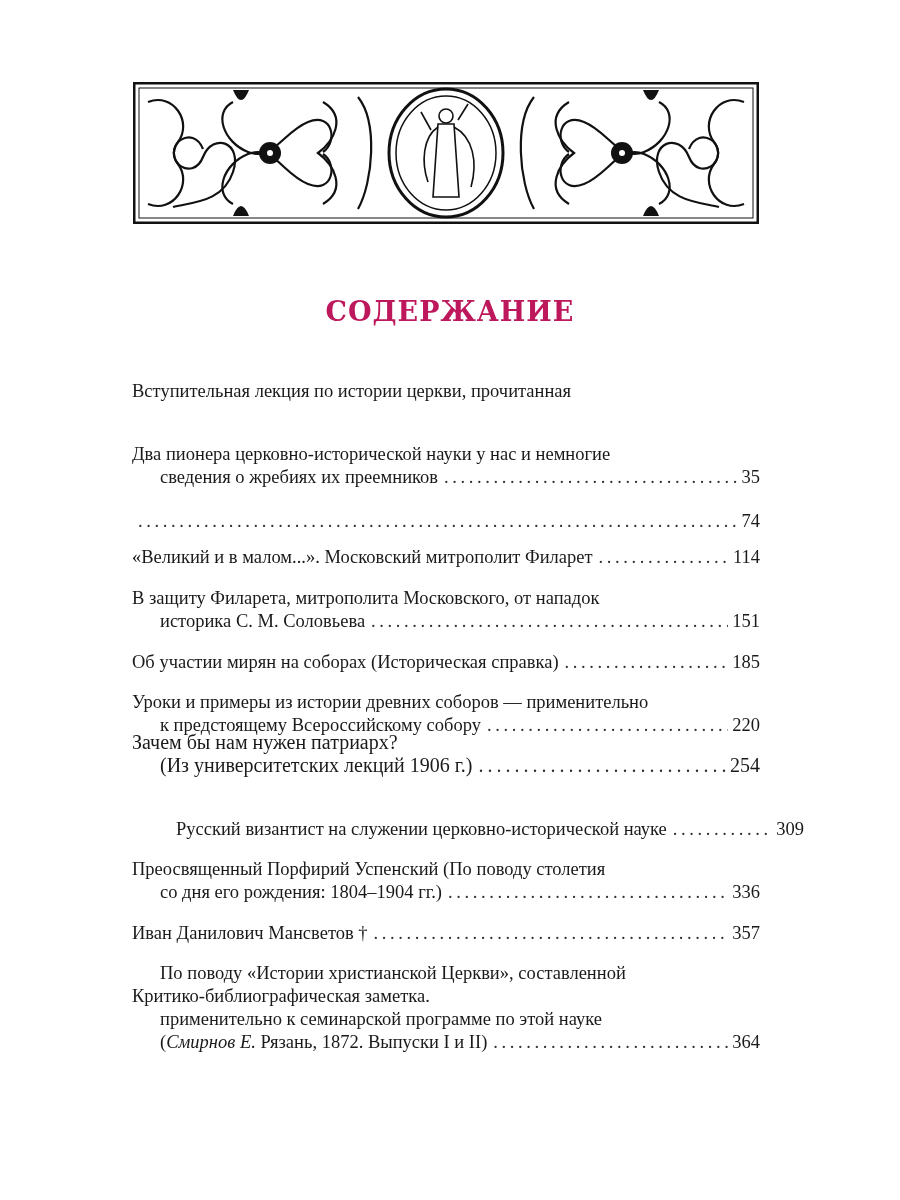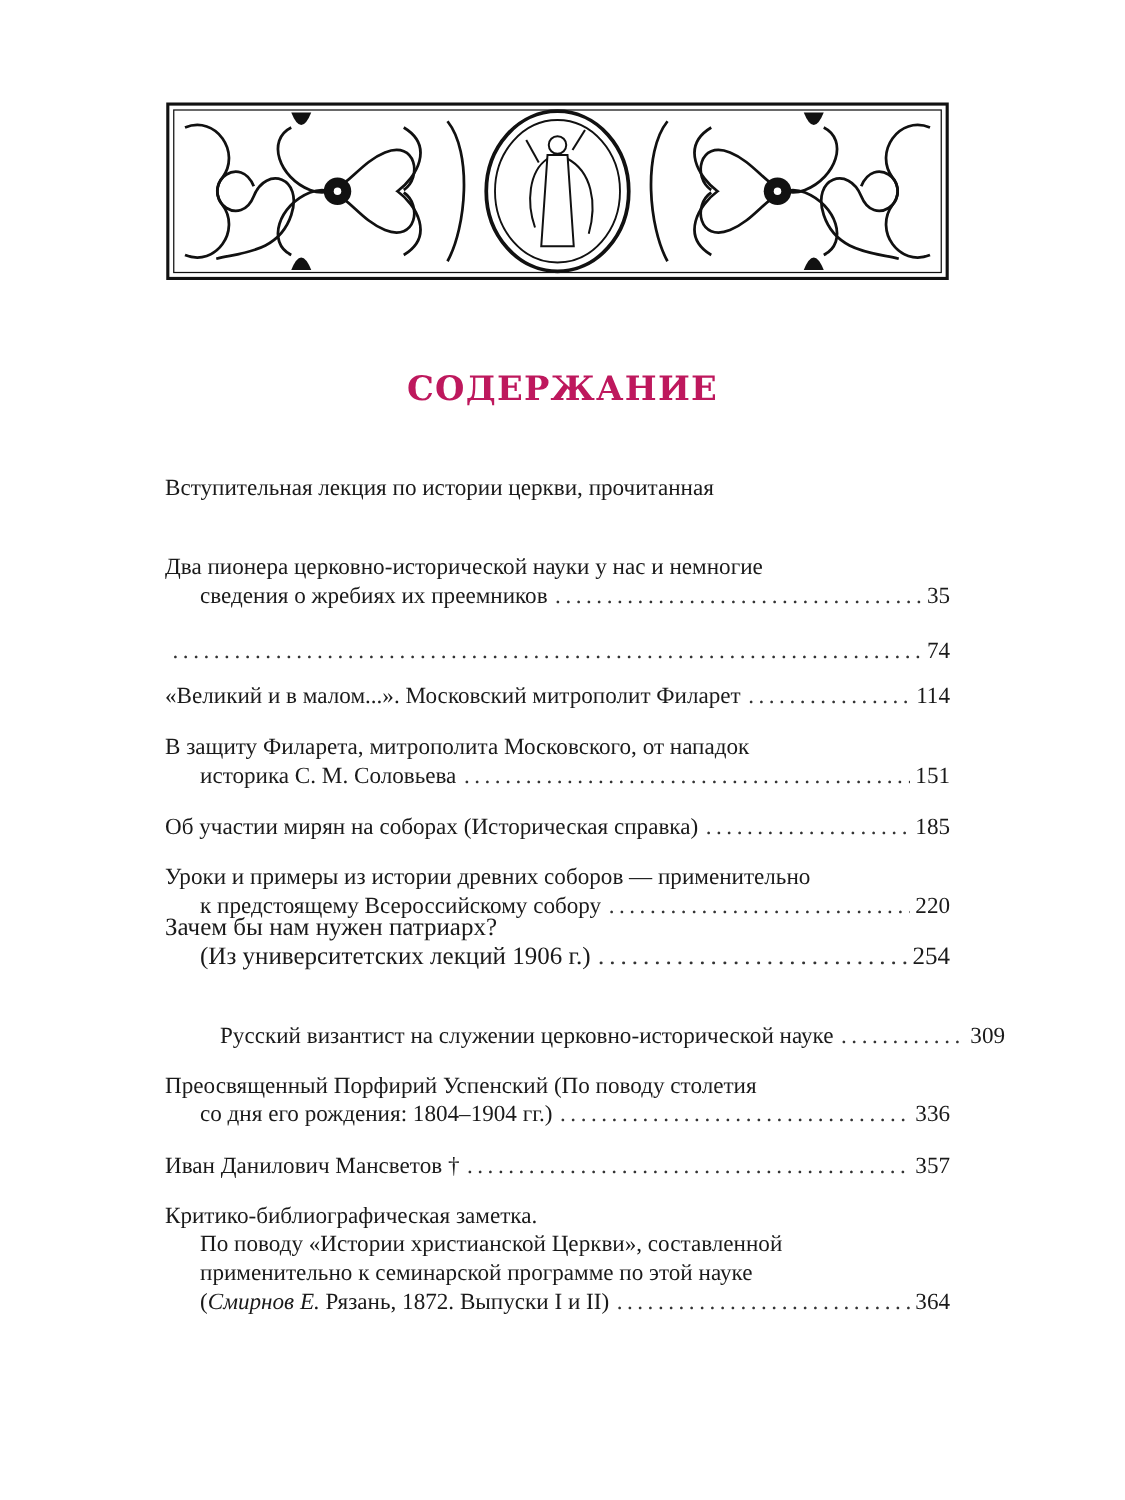--- a/index.html
+++ b/index.html
@@ -153,25 +153,25 @@
       </div>
     </div>
     <div class="entry" style="position: absolute; left: 132px; width: 628px; top: 922px; font-size: 18.5px; line-height: 23px;">
       <div class="line">
         <span class="txt">Иван Данилович Мансветов †</span>
         <span class="dots"></span>
         <span class="pg">357</span>
       </div>
     </div>
     <div class="entry" style="position: absolute; left: 132px; width: 628px; top: 962px; font-size: 18.5px; line-height: 23px;">
+      <div class="line indent">
+        <span class="txt">По поводу «Истории христианской Церкви», составленной</span>
+      </div>
       <div class="line">
         <span class="txt">Критико-библиографическая заметка.</span>
-      </div>
-      <div class="line indent">
-        <span class="txt">По поводу «Истории христианской Церкви», составленной</span>
       </div>
       <div class="line indent">
         <span class="txt">применительно к семинарской программе по этой науке</span>
       </div>
       <div class="line indent">
         <span class="txt"><span>(</span><span class="it">Смирнов Е.</span><span> Рязань, 1872. Выпуски I и II)</span></span>
         <span class="dots"></span>
         <span class="pg">364</span>
       </div>
     </div>

